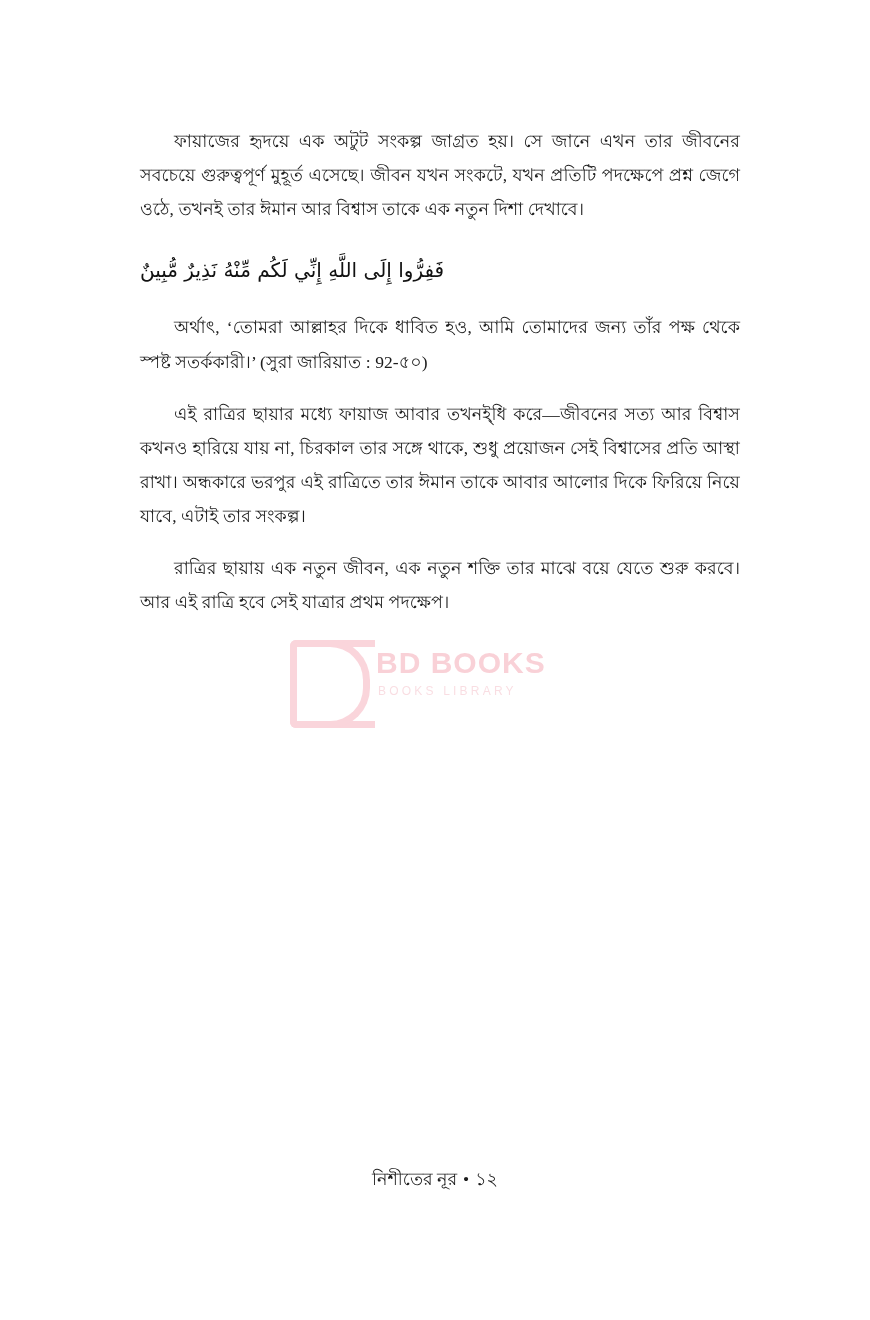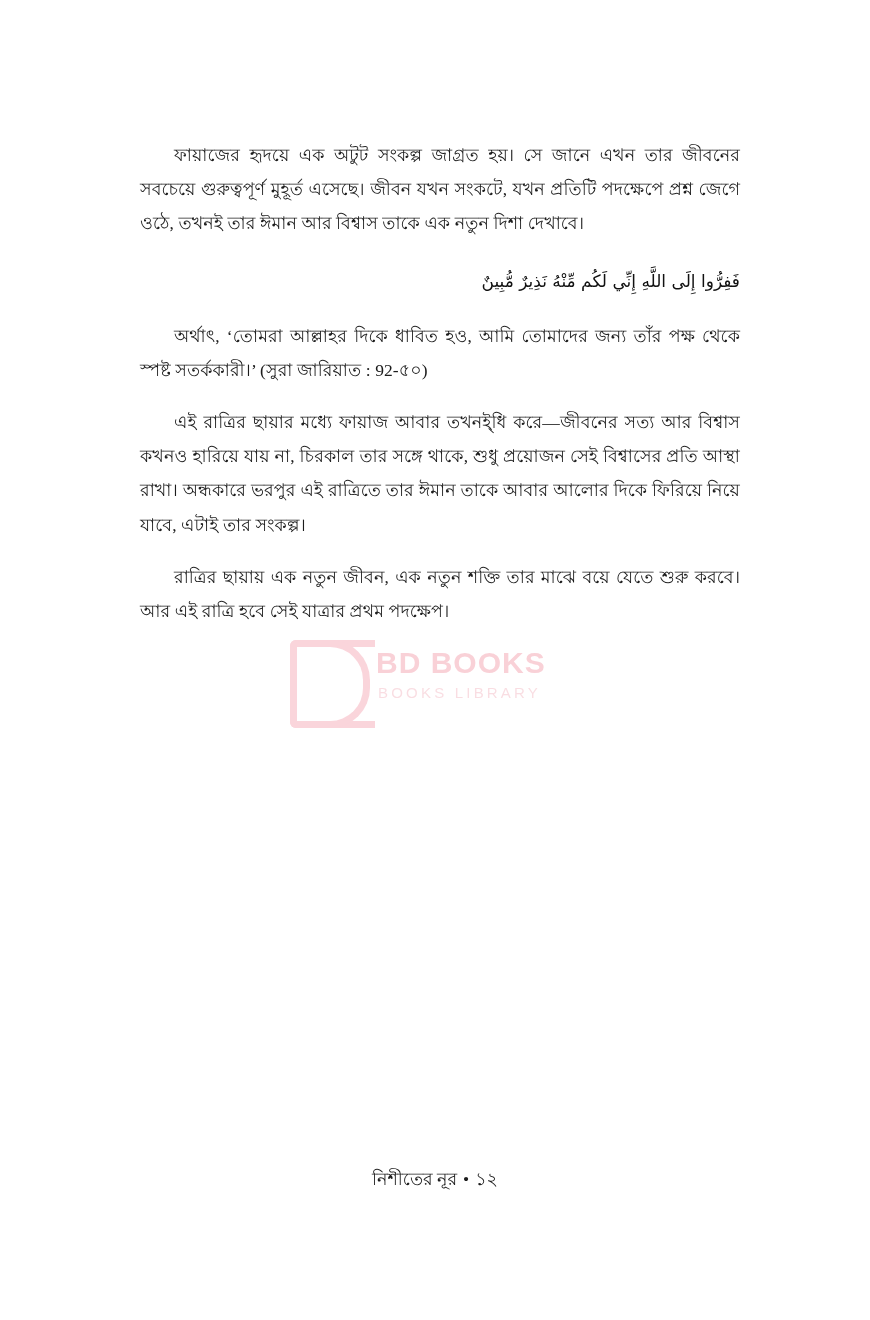--- a/index.html
+++ b/index.html
@@ -20,44 +20,44 @@
     position: absolute;
     left: 0;
     top: 0;
     width: 870px;
     height: 1320px;
   }
 
   .content {
     position: absolute;
     left: 140px;
-    top: 138px;
+    top: 124px;
     width: 600px;
   }
 
   p.para {
     margin: 0 0 18px 0;
     text-indent: 34px;
     text-align: justify;
     font-size: 17.5px;
     line-height: 1.95;
     letter-spacing: 0.1px;
     color: #1c1c1c;
     font-family: "Liberation Serif", "DejaVu Serif", serif;
   }
 
   p.para:last-child {
     margin-bottom: 16px;
   }
 
   .arabic {
     margin: 26px 0 22px 0;
-    text-align: right;
+    text-align: left;
     direction: rtl;
-    font-size: 17px;
+    font-size: 20px;
     line-height: 1.8;
     font-family: "DejaVu Sans", "Liberation Sans", sans-serif;
     color: #111111;
     text-indent: 0;
   }
 
   
   .watermark {
     position: absolute;
     left: 282px;
@@ -79,21 +79,21 @@
     font-size: 30px;
     font-weight: bold;
     letter-spacing: 1px;
     color: #f29aa8;
     font-family: "Liberation Sans", sans-serif;
   }
   .wm-sub {
     position: absolute;
     left: 96px;
     top: 48px;
-    font-size: 15px;
+    font-size: 12px;
     letter-spacing: 3.2px;
     color: #f2b6c0;
     font-family: "Liberation Sans", sans-serif;
   }
   .wm-mark {
     position: absolute;
     left: 8px;
     top: 4px;
     width: 78px;
     height: 74px;

